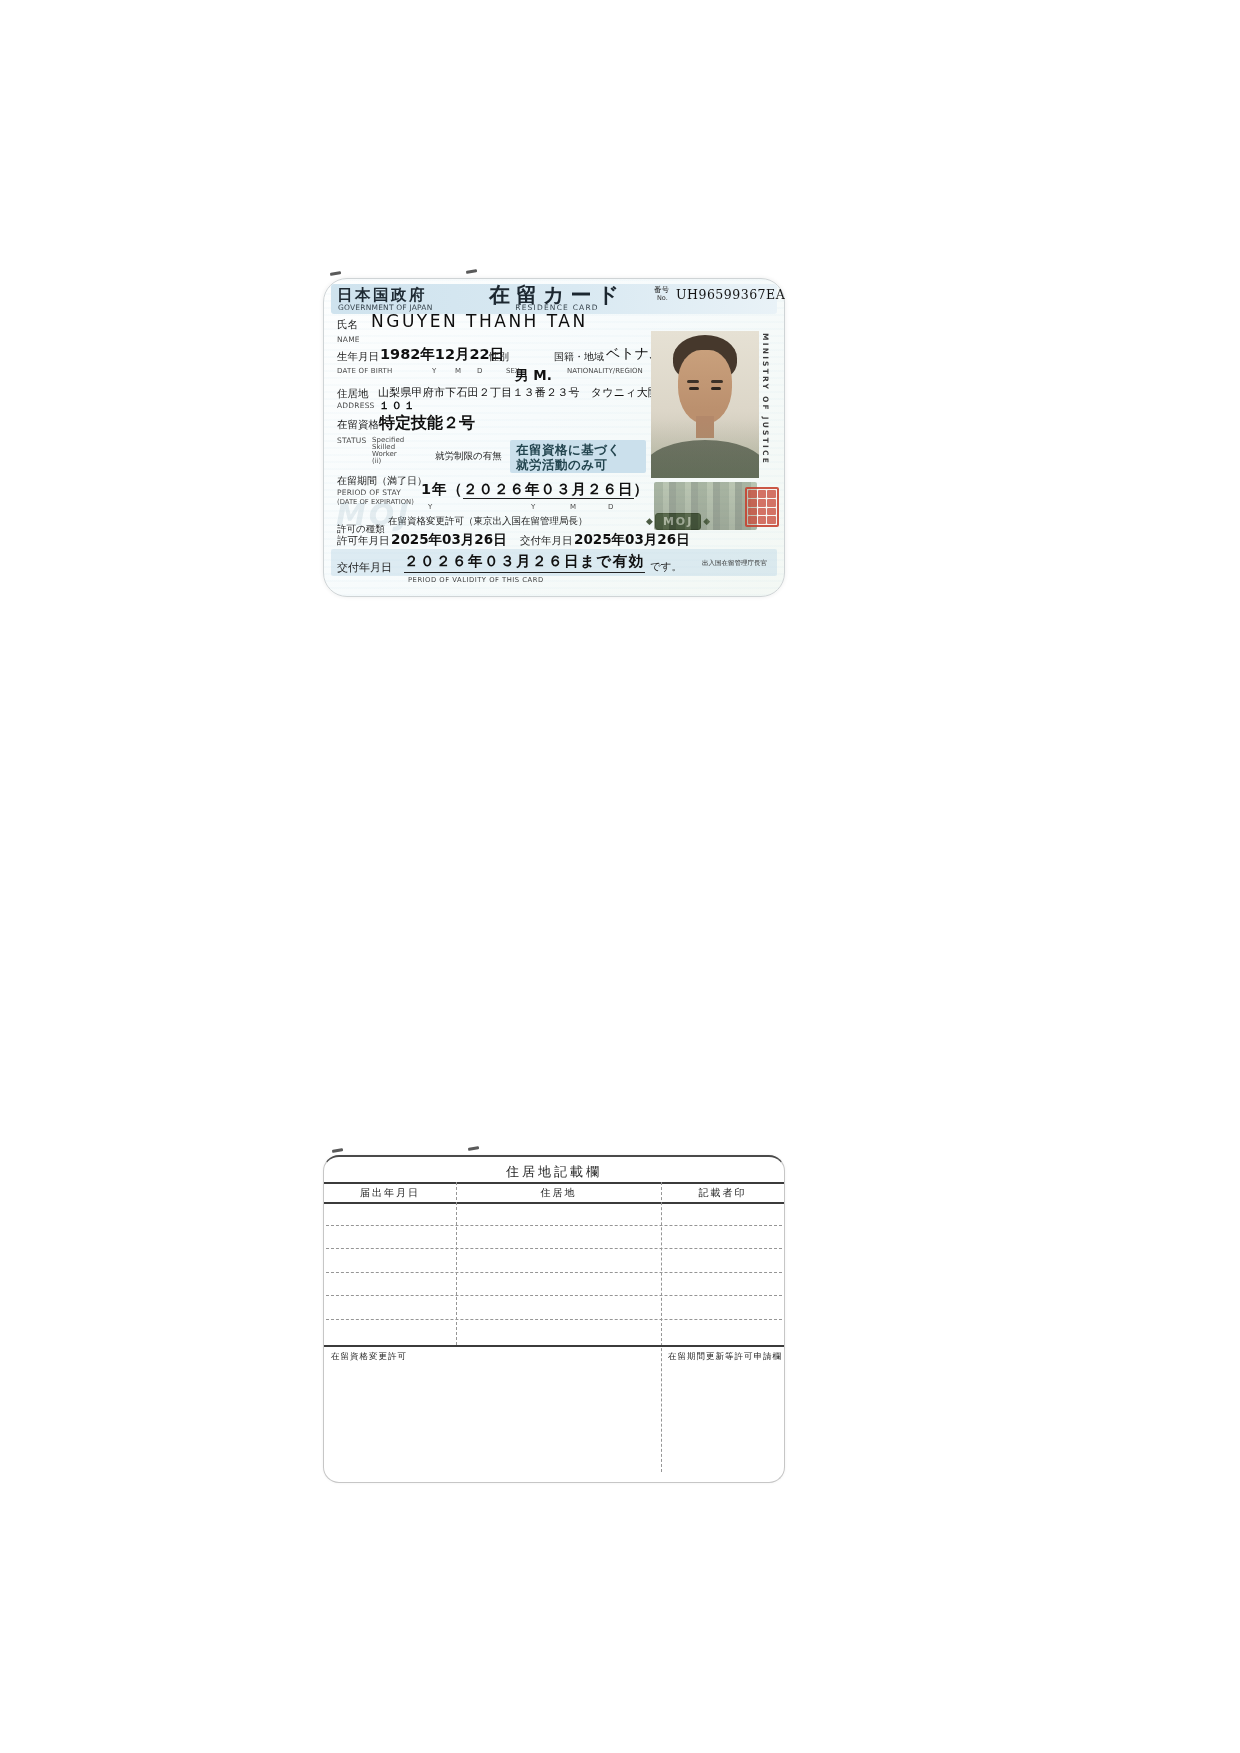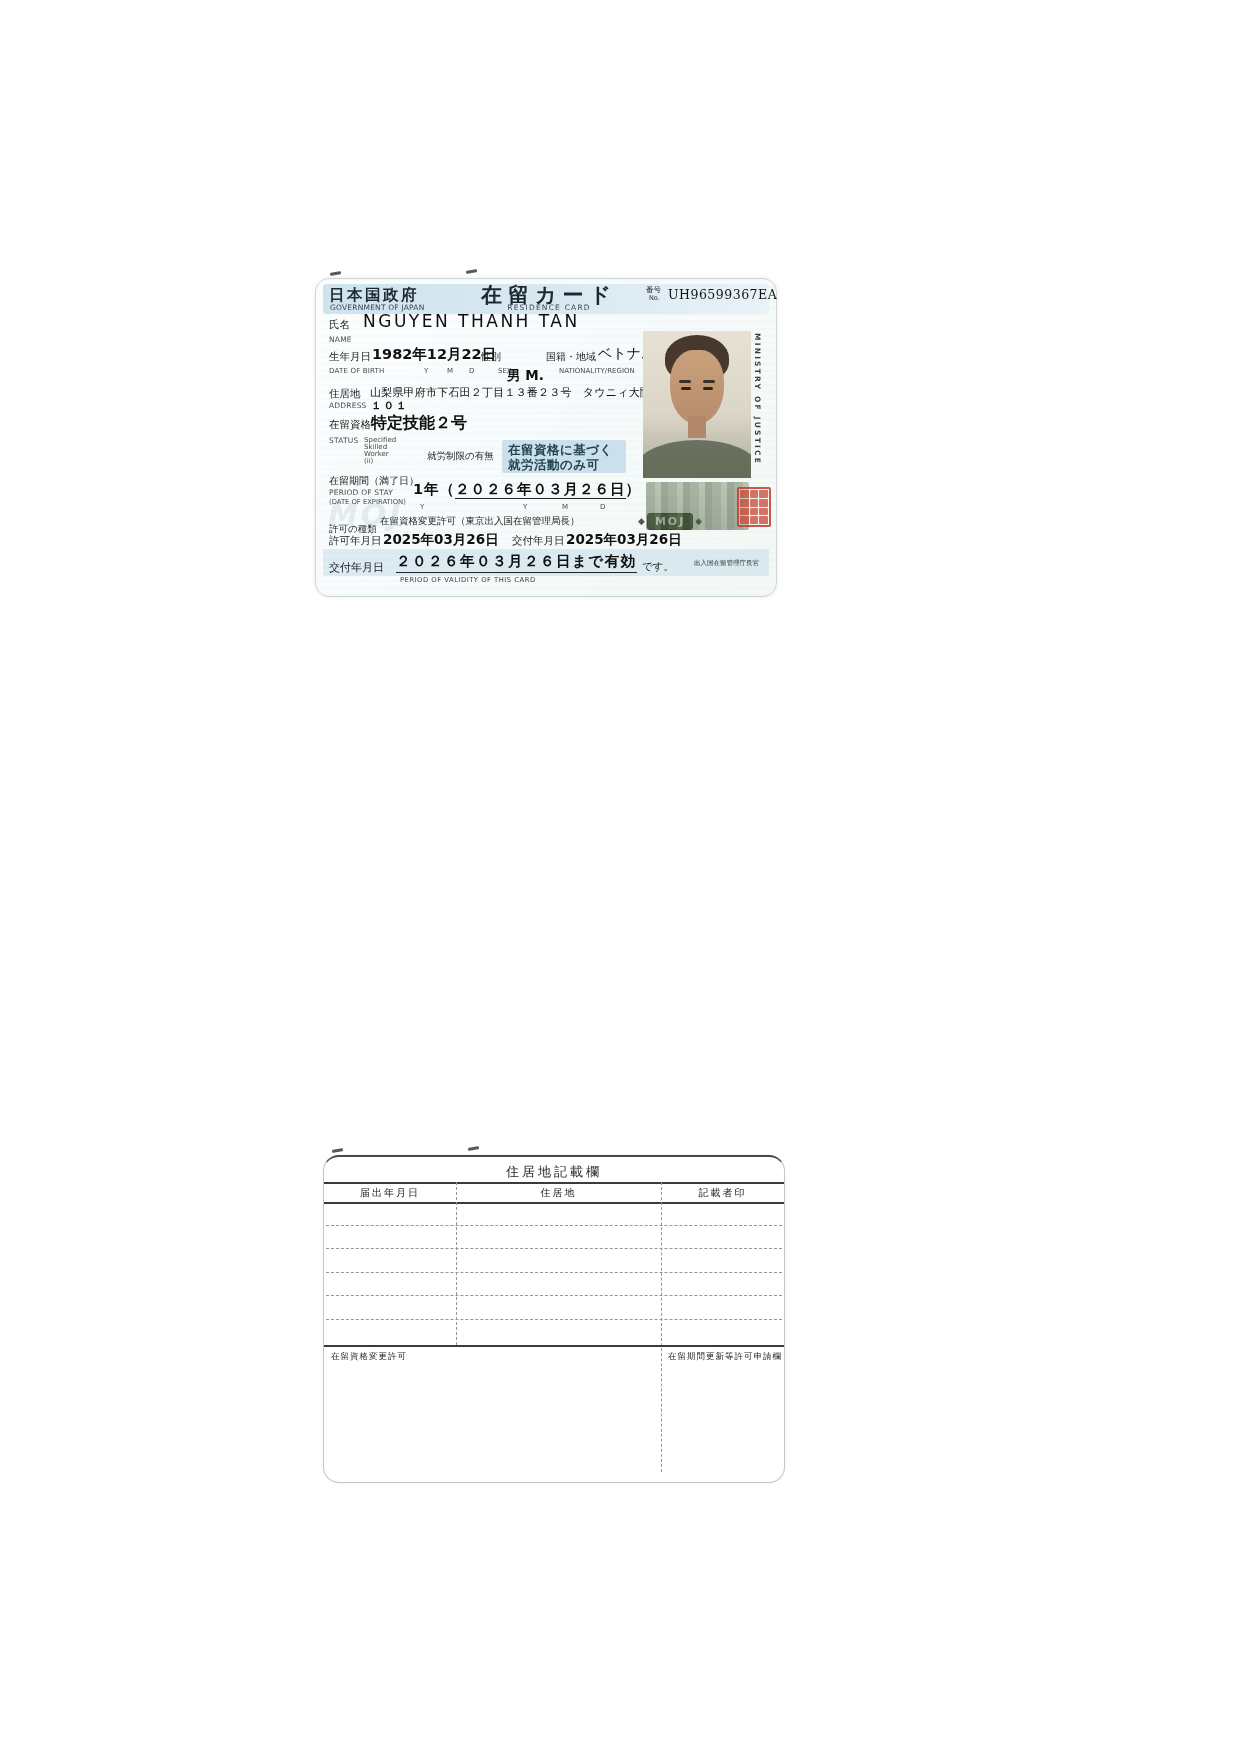--- a/index.html
+++ b/index.html
@@ -2,30 +2,30 @@
 <html><head>
 <meta charset="utf-8">
 <style>
   html,body{margin:0;padding:0;background:#ffffff;}
   .page{position:relative;width:1240px;height:1753px;background:#ffffff;overflow:hidden;
         font-family:"DejaVu Sans","Liberation Sans",sans-serif;color:#222;}
   .abs{position:absolute;}
   .serif{font-family:"DejaVu Serif","Liberation Serif",serif;}
 
   
-  .card-front{position:absolute;left:315px;top:278px;width:460px;height:317px;
+  .card-front{position:absolute;left:323px;top:278px;width:460px;height:317px;
     background:
       repeating-linear-gradient(0deg, rgba(160,200,220,0.05) 0 2px, rgba(255,255,255,0) 2px 7px),
       linear-gradient(135deg,#fdfefe 0%,#f7fbfc 45%,#f3f8f4 100%);
-    border:1px solid #cfd4d6;border-radius:14px;box-shadow:0 0 4px rgba(0,0,0,.08);}
+    border:1px solid #cfd4d6;border-radius:24px;box-shadow:0 0 4px rgba(0,0,0,.08);}
   .hdr-band{position:absolute;left:7px;right:7px;top:5px;height:30px;border-radius:3px;
     background:linear-gradient(90deg,#cfe3ee 0%,#d9e9f2 55%,#e9f2f7 100%);}
   .valid-band{position:absolute;left:7px;right:7px;top:270px;height:27px;border-radius:2px;
     background:rgba(188,214,230,.45);}
-  .hl-box{position:absolute;left:186px;top:161px;width:124px;height:33px;background:#cbe0ec;border-radius:2px;}
+  .hl-box{position:absolute;left:186px;top:161px;width:136px;height:33px;background:#cbe0ec;border-radius:2px;}
   .hl-box .l1{position:absolute;left:6px;top:2px;font-size:12.5px;font-weight:700;color:#23454f;letter-spacing:.5px;}
   .hl-box .l2{position:absolute;left:6px;top:17px;font-size:12.5px;font-weight:700;color:#23454f;letter-spacing:.5px;}
 
   .lbl-jp{font-size:10.5px;color:#222;}
   .lbl-en{font-size:7.5px;color:#4a4a4a;letter-spacing:.2px;}
   .tiny{font-size:7px;color:#4a4a4a;}
   .big-val{font-weight:600;color:#101010;}
   .u{border-bottom:1.5px solid #222;padding-bottom:1px;}
 
   .moj-badge{position:absolute;left:322px;top:232px;width:66px;height:20px;display:flex;align-items:center;gap:2px;}

